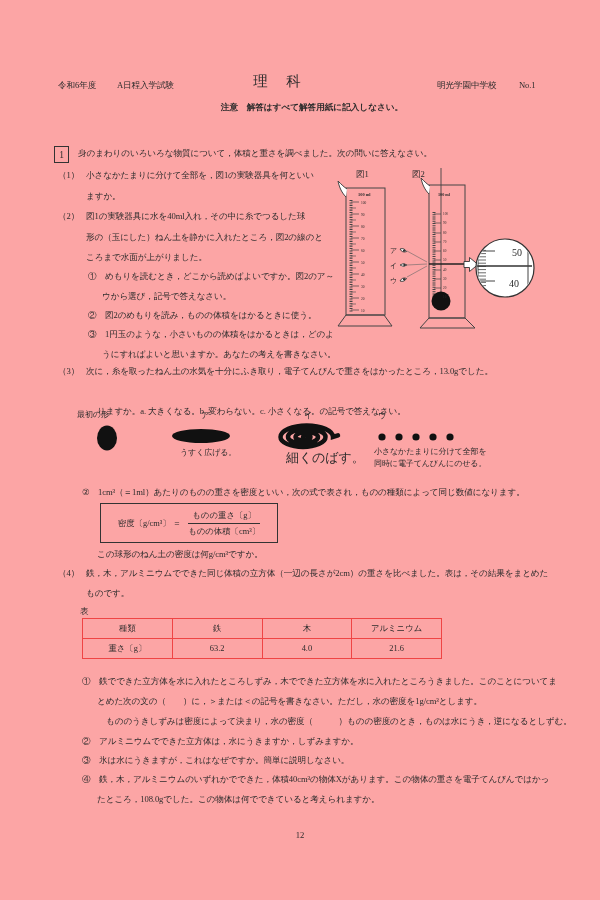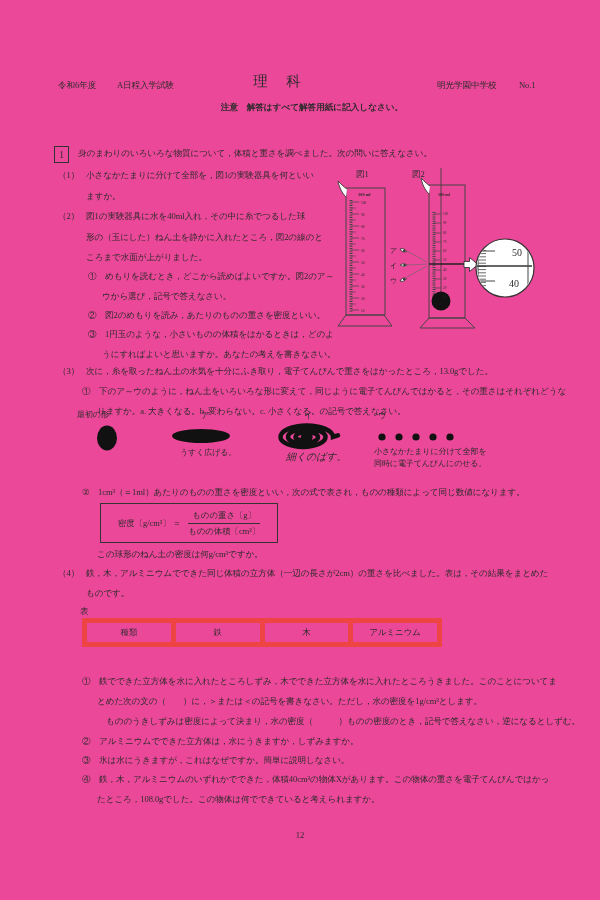--- a/index.html
+++ b/index.html
@@ -1,17 +1,17 @@
 <!DOCTYPE html>
 <html><head>
 <meta charset="utf-8">
 <style>
   html,body{margin:0;padding:0;background:#ffffff;}
   .page{
-    position:relative;width:600px;height:900px;background:#ec4899;overflow:hidden;
+    position:relative;width:600px;height:900px;background:#fca5a5;overflow:hidden;
     font-family:"Liberation Serif","DejaVu Serif",serif;color:#2b2b2b;
   }
   .t{position:absolute;font-size:8.6px;line-height:1.3;white-space:nowrap;letter-spacing:-0.1px;}
   .hdr{font-size:8.6px;}
   .title{position:absolute;top:72px;left:0;width:556px;text-align:center;font-size:14.5px;letter-spacing:2px;}
   .notice{position:absolute;top:102px;left:0;width:600px;text-align:center;font-size:8.6px;font-weight:600;padding-left:12px;}
   .qbox{
     position:absolute;left:54px;top:146px;width:13px;height:15px;border:1px solid #333;
     font-size:9.5px;display:flex;align-items:center;justify-content:center;
   }
@@ -20,21 +20,21 @@
     display:flex;align-items:center;justify-content:center;gap:7px;font-size:8.4px;
   }
   .frac{display:inline-block;text-align:center;}
   .frac .num{display:block;padding:0 4px 2px 4px;border-bottom:1px solid #333;}
   .frac .den{display:block;padding-top:2px;}
   table.dtable{
     position:absolute;left:82px;top:618px;width:360px;border-collapse:collapse;
     font-size:8.4px;table-layout:fixed;
   }
   table.dtable th,table.dtable td{
-    border:5px solid #ef4444;height:19px;text-align:center;font-weight:normal;padding:0;
+    border:1px solid #ef4444;height:19px;text-align:center;font-weight:normal;padding:0;
   }
   .pageno{position:absolute;top:830px;left:0;width:600px;text-align:center;font-size:8.6px;}
   svg{position:absolute;}
   svg text{font-family:"Liberation Serif","DejaVu Serif",serif;fill:#2b2b2b;}
 </style>
 </head>
 <body>
 
 <div class="page">
 
@@ -51,21 +51,21 @@
   <div class="t" style="left:58px;top:170px;">（1）</div>
   <div class="t" style="left:86px;top:170px;">小さなかたまりに分けて全部を，図1の実験器具を何といい</div>
   <div class="t" style="left:86px;top:191px;">ますか。</div>
 
   <div class="t" style="left:58px;top:211px;">（2）</div>
   <div class="t" style="left:86px;top:211px;">図1の実験器具に水を40ml入れ，その中に糸でつるした球</div>
   <div class="t" style="left:86px;top:232px;">形の（玉にした）ねん土を静かに入れたところ，図2の線のと</div>
   <div class="t" style="left:86px;top:252px;">ころまで水面が上がりました。</div>
   <div class="t" style="left:88px;top:271px;">①　めもりを読むとき，どこから読めばよいですか。図2のア～</div>
   <div class="t" style="left:102px;top:291px;">ウから選び，記号で答えなさい。</div>
-  <div class="t" style="left:88px;top:310px;">②　図2のめもりを読み，あたりのものの重さを密度といい。</div>
+  <div class="t" style="left:88px;top:310px;">②　図2のめもりを読み，ものの体積をはかるときに使う。</div>
   <div class="t" style="left:88px;top:329px;">③　1円玉のような，小さいものの体積をはかるときは，どのよ</div>
   <div class="t" style="left:102px;top:349px;">うにすればよいと思いますか。あなたの考えを書きなさい。</div>
 
   <svg style="left:328px;top:165px;" width="254" height="172" viewBox="0 0 254 172">
     <text x="28" y="12" font-size="8.6">図1</text>
     <text x="84" y="12" font-size="8.6">図2</text>
 
     <g stroke="#444" fill="none" stroke-width="1">
       <rect x="18" y="23" width="39" height="127"></rect>
       <path d="M18,32 C13,27 11,21 10,16 C14,20 16,22 19,24" fill="#fff"></path>
@@ -147,21 +147,20 @@
         <line x1="149" y1="101" x2="204" y2="101" stroke-width="1.5" stroke="#333"></line>
         <line x1="200" y1="78" x2="200" y2="128" stroke-width="1"></line>
       </g>
       <text x="184" y="91" font-size="10">50</text>
       <text x="181" y="122" font-size="10">40</text>
     </g>
   </svg>
 
   <div class="t" style="left:58px;top:366px;">（3）</div>
   <div class="t" style="left:86px;top:366px;">次に，糸を取ったねん土の水気を十分にふき取り，電子てんびんで重さをはかったところ，13.0gでした。</div>
-  <div class="t" style="left:82px;top:386px;">①　下のア～ウのように，ねん土をいろいろな形に変えて，同じように電子てんびんではかると，その重さはそれぞれどうな</div>
   <div class="t" style="left:97px;top:406px;">りますか。a. 大きくなる。b. 変わらない。c. 小さくなる。の記号で答えなさい。</div>
 
   <div class="t" style="left:77px;top:410px;font-size:8px;">最初の形</div>
   <div class="t" style="left:201px;top:410px;">ア</div>
   <div class="t" style="left:304px;top:410px;">イ</div>
   <div class="t" style="left:378px;top:410px;">ウ</div>
 
   <svg style="left:60px;top:413px;" width="420" height="52" viewBox="0 0 420 52">
     <ellipse cx="47" cy="25" rx="10" ry="12.5" fill="#111"></ellipse>
     <ellipse cx="141" cy="23" rx="29" ry="7" fill="#111"></ellipse>
@@ -171,21 +170,21 @@
     <g fill="#111">
       <circle cx="322" cy="24" r="3.6"></circle>
       <circle cx="339" cy="24" r="3.6"></circle>
       <circle cx="356" cy="24" r="3.6"></circle>
       <circle cx="373" cy="24" r="3.6"></circle>
       <circle cx="390" cy="24" r="3.6"></circle>
     </g>
   </svg>
 
   <div class="t" style="left:180px;top:448px;font-size:8px;">うすく広げる。</div>
-  <div class="t" style="left:286px;top:450px;font-size:10px;font-style:italic;">細くのばす。</div>
+  <div class="t" style="left:286px;top:450px;font-size:13px;">細くのばす。</div>
   <div class="t" style="left:374px;top:447px;font-size:8px;">小さなかたまりに分けて全部を</div>
   <div class="t" style="left:374px;top:459px;font-size:8px;">同時に電子てんびんにのせる。</div>
 
   <div class="t" style="left:82px;top:487px;">②　1cm³（＝1ml）あたりのものの重さを密度といい，次の式で表され，ものの種類によって同じ数値になります。</div>
   <div class="formula-box">
     <span>密度〔g/cm³〕 ＝</span>
     <span class="frac">
       <span class="num">ものの重さ〔g〕</span>
       <span class="den">ものの体積〔cm³〕</span>
     </span>
@@ -198,25 +197,31 @@
   <div class="t" style="left:80px;top:606px;">表</div>
 
   <table class="dtable">
     <tbody>
         <tr>
       <th>種類</th>
       <th>鉄</th>
       <th>木</th>
       <th>アルミニウム</th>
     </tr>
+    <tr>
+      <td>重さ〔g〕</td>
+      <td>63.2</td>
+      <td>4.0</td>
+      <td>21.6</td>
+    </tr>
   </tbody>
     </table>
 
   <div class="t" style="left:82px;top:676px;">①　鉄でできた立方体を水に入れたところしずみ，木でできた立方体を水に入れたところうきました。このことについてま</div>
   <div class="t" style="left:97px;top:696px;">とめた次の文の（　　）に，＞または＜の記号を書きなさい。ただし，水の密度を1g/cm³とします。</div>
-  <div class="t" style="left:106px;top:716px;">もののうきしずみは密度によって決まり，水の密度（　　　）ものの密度のとき，記号で答えなさい，逆になるとしずむ。</div>
+  <div class="t" style="left:106px;top:716px;">もののうきしずみは密度によって決まり，水の密度（　　　）ものの密度のとき，ものは水にうき，逆になるとしずむ。</div>
   <div class="t" style="left:82px;top:736px;">②　アルミニウムでできた立方体は，水にうきますか，しずみますか。</div>
   <div class="t" style="left:82px;top:755px;">③　氷は水にうきますが，これはなぜですか。簡単に説明しなさい。</div>
   <div class="t" style="left:82px;top:774px;">④　鉄，木，アルミニウムのいずれかでできた，体積40cm³の物体Xがあります。この物体の重さを電子てんびんではかっ</div>
   <div class="t" style="left:97px;top:794px;">たところ，108.0gでした。この物体は何でできていると考えられますか。</div>
 
   <div class="pageno">12</div>
 </div>
 
 </body></html>

